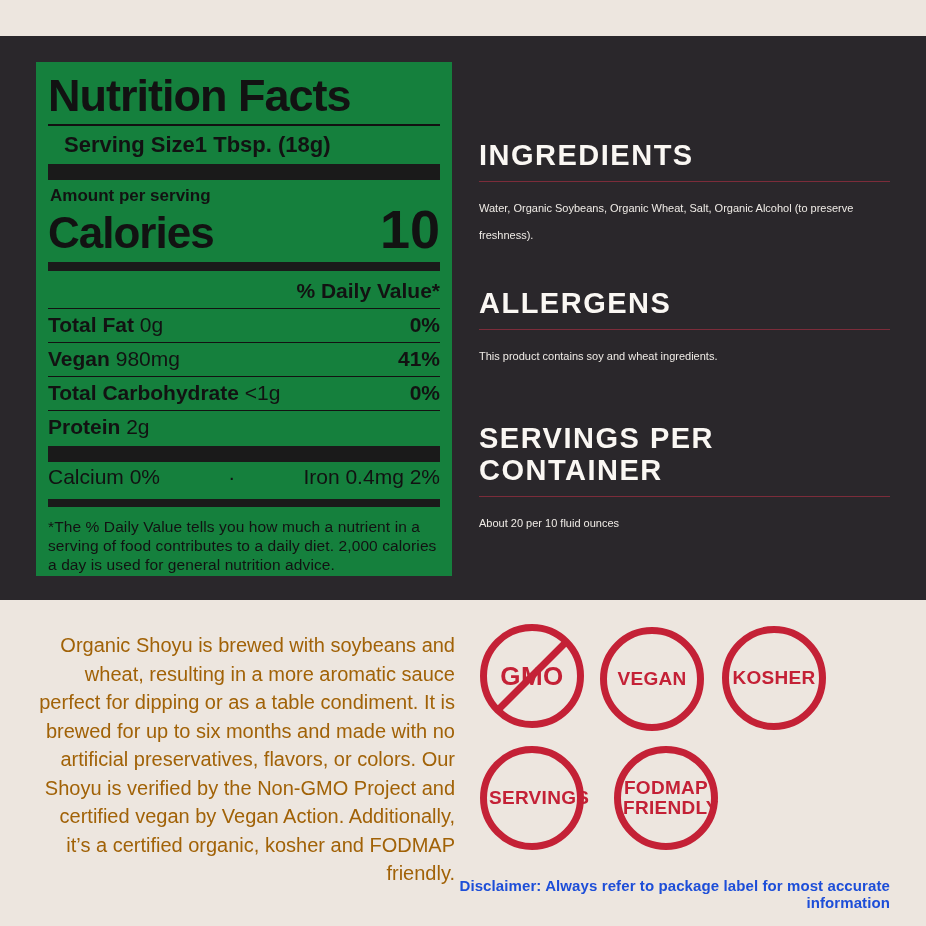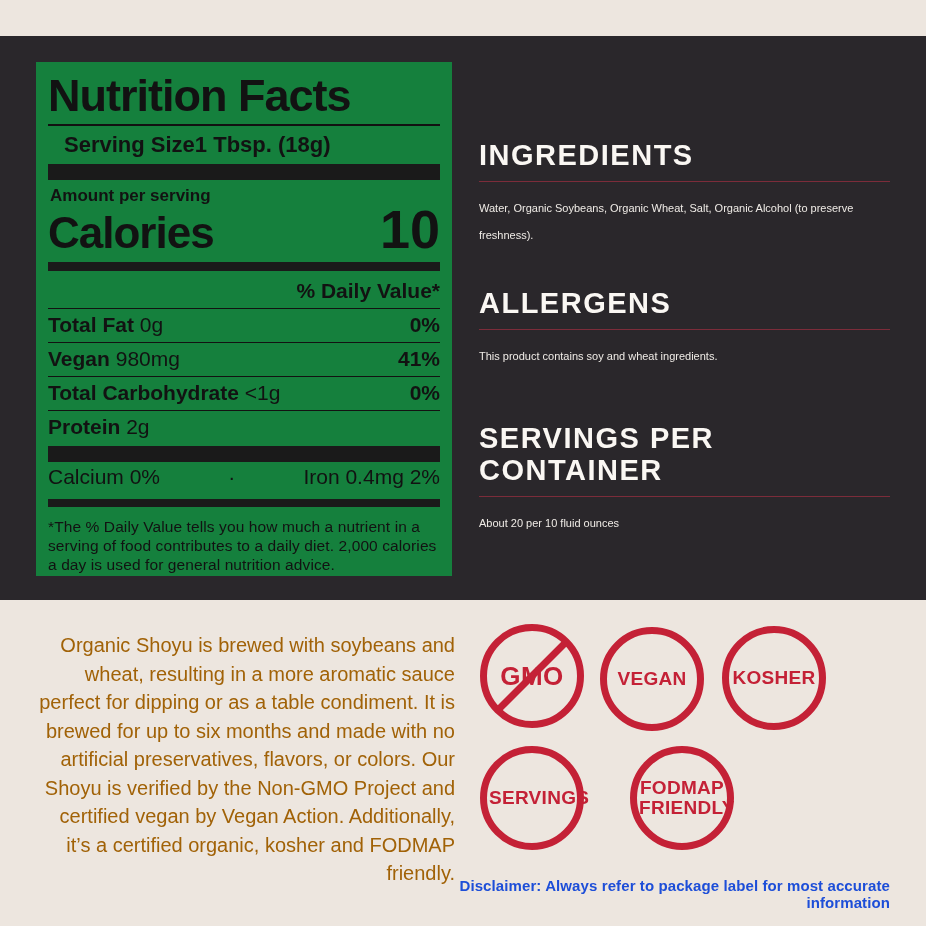--- a/index.html
+++ b/index.html
@@ -151,20 +151,20 @@
     </div>
     <div class="badge" style="left:600px; top:627px;">
       <span class="lbl">VEGAN</span>
     </div>
     <div class="badge" style="left:722px; top:626px;align-items:center;">
       <span class="lbl">KOSHER</span>
     </div>
     <div class="badge" style="left:480px; top:746px;">
       <span class="lbl">SERVINGS</span>
     </div>
-    <div class="badge" style="left:630px; top:746px;">
+    <div class="badge" style="left:614px; top:746px;">
       <span class="lbl">FODMAP FRIENDLY</span>
     </div>
   </div>
 
   <div class="disclaimer">Disclaimer: Always refer to package label for most accurate information</div>
 
 </div>
 
 </body></html>

